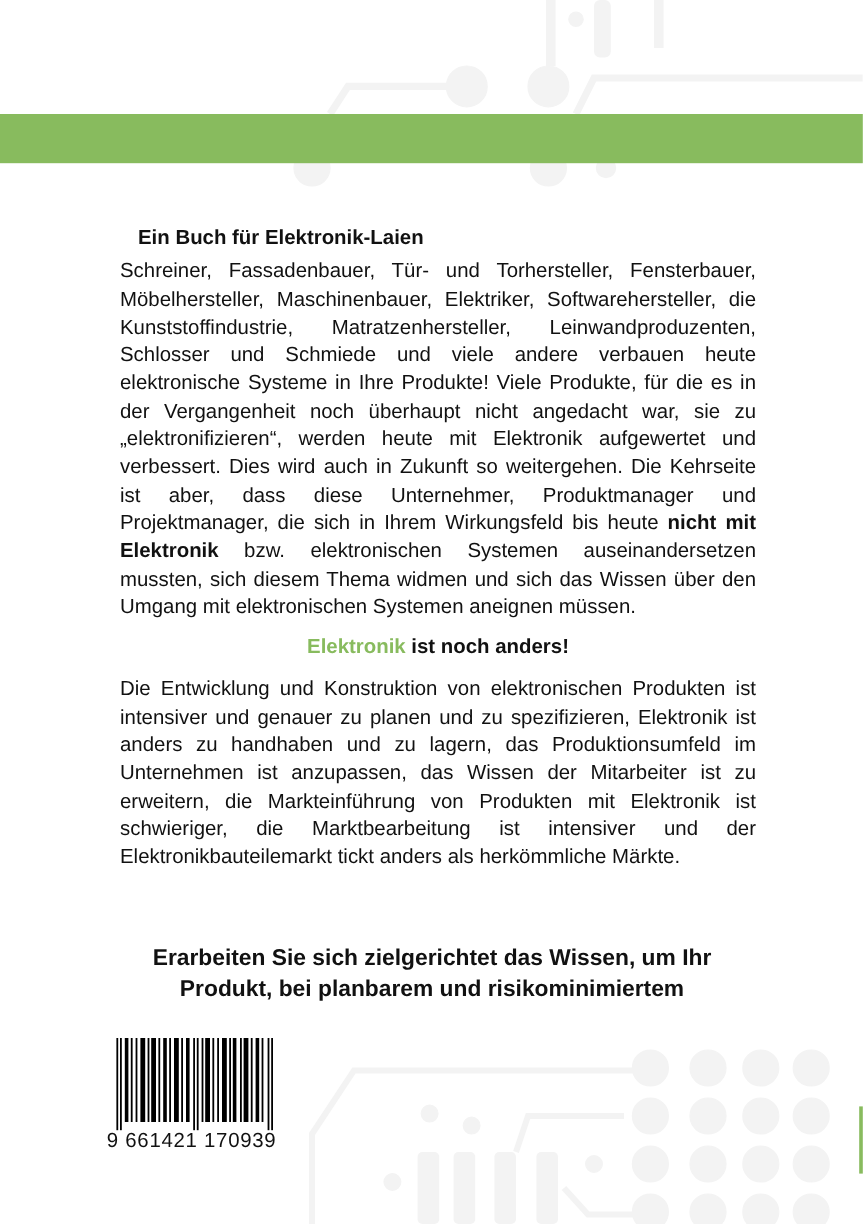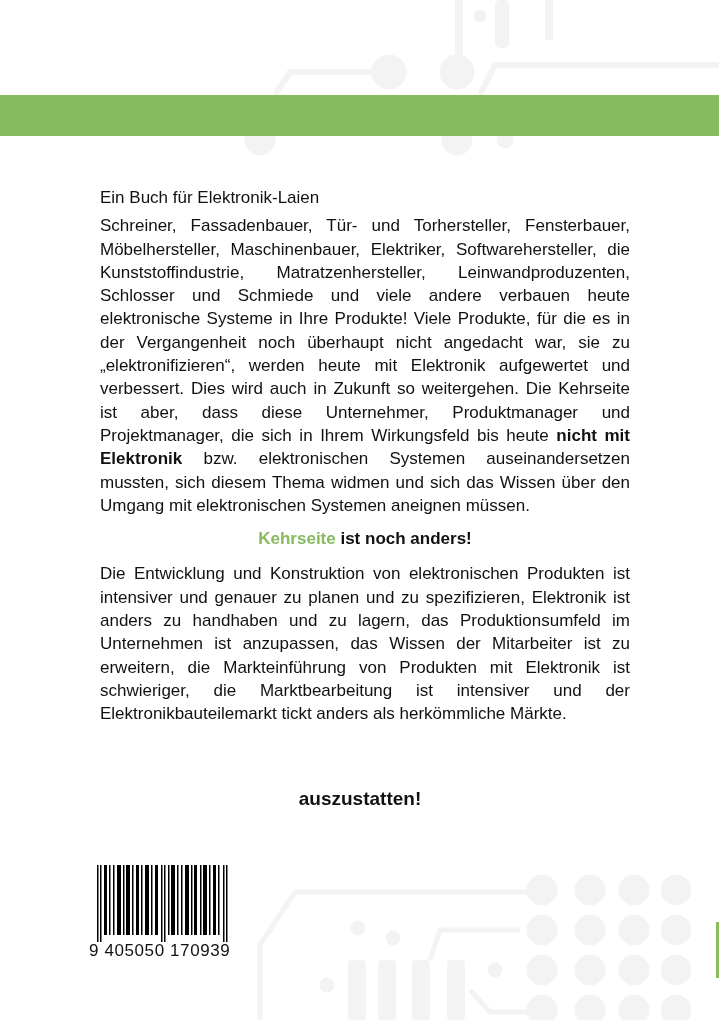--- a/index.html
+++ b/index.html
@@ -15,21 +15,21 @@
       background: #88bb5e; z-index: 1;
     }
     .edge-strip {
       position: absolute; left: 716px; top: 922px; width: 3px; height: 56px;
       background: #88bb5e; z-index: 1;
     }
     .content {
       position: absolute; left: 100px; top: 186px; width: 530px; z-index: 2;
       font-size: 17px; line-height: 23.3px;
     }
-    .heading { font-weight: normal; margin: 0 0 5px 0; }
+    .heading { font-weight: bold; margin: 0 0 5px 15px; }
     .para { text-align: justify; margin: 0; }
     .para b { font-weight: bold; }
     .center-line { text-align: center; font-weight: bold; margin: 10px 0 12px 0; }
     .accent { color: #88bb5e; }
     .closing {
       position: absolute; left: 100px; top: 786px; width: 520px; z-index: 2;
       text-align: center; font-weight: bold; font-size: 19px; line-height: 26px;
     }
     .barcode {
       position: absolute; left: 95px; top: 865px; width: 140px; height: 100px; z-index: 2;
@@ -90,26 +90,27 @@
       <circle cx="676" cy="1010" r="15"></circle>
   </g>
 </svg>
 
 <div class="green-bar"></div>
 <div class="edge-strip"></div>
 
 <div class="content">
   <p class="heading">Ein Buch für Elektronik-Laien</p>
   <p class="para"><span>Schreiner, Fassadenbauer, Tür- und Torhersteller, Fensterbauer, Möbelhersteller, Maschinenbauer, Elektriker, Softwarehersteller, die Kunststoffindustrie, Matratzenhersteller, Leinwandproduzenten, Schlosser und Schmiede und viele andere verbauen heute elektronische Systeme in Ihre Produkte! Viele Produkte, für die es in der Vergangenheit noch überhaupt nicht angedacht war, sie zu „elektronifizieren“, werden heute mit Elektronik aufgewertet und verbessert. Dies wird auch in Zukunft so weitergehen. Die Kehrseite ist aber, dass diese Unternehmer, Produktmanager und Projektmanager, die sich in Ihrem Wirkungsfeld bis heute </span><b>nicht mit Elektronik</b><span> bzw. elektronischen Systemen auseinandersetzen mussten, sich diesem Thema widmen und sich das Wissen über den Umgang mit elektronischen Systemen aneignen müssen.</span></p>
-  <p class="center-line"><span class="accent">Kehrseite</span><span> ist noch anders!</span></p>
+  <p class="center-line"><span class="accent">Elektronik</span><span> ist noch anders!</span></p>
   <p class="para">Die Entwicklung und Konstruktion von elektronischen Produkten ist intensiver und genauer zu planen und zu spezifizieren, Elektronik ist anders zu handhaben und zu lagern, das Produktionsumfeld im Unternehmen ist anzupassen, das Wissen der Mitarbeiter ist zu erweitern, die Markteinführung von Produkten mit Elektronik ist schwieriger, die Marktbearbeitung ist intensiver und der Elektronikbauteilemarkt tickt anders als herkömmliche Märkte.</p>
 </div>
 
 <div class="closing">
-  <div>auszustatten!</div>
+  <div>Erarbeiten Sie sich zielgerichtet das Wissen, um Ihr</div>
+  <div>Produkt, bei planbarem und risikominimiertem</div>
 </div>
 
 <div class="barcode">
   <svg class="barcode-bars" viewBox="0 0 140 77" xmlns="http://www.w3.org/2000/svg">
     <g fill="#000">
       <rect x="2" y="0" width="1.5" height="77"></rect>
         <rect x="5" y="0" width="1.5" height="77"></rect>
       <rect x="9" y="0" width="3" height="70"></rect>
         <rect x="14" y="0" width="1.5" height="70"></rect>
       <rect x="18" y="0" width="1.5" height="70"></rect>
@@ -133,14 +134,14 @@
       <rect x="99" y="0" width="3" height="70"></rect>
         <rect x="105" y="0" width="1.5" height="70"></rect>
       <rect x="108" y="0" width="4" height="70"></rect>
         <rect x="114" y="0" width="1.5" height="70"></rect>
       <rect x="118" y="0" width="3" height="70"></rect>
         <rect x="123" y="0" width="1.5" height="70"></rect>
       <rect x="128" y="0" width="1.5" height="77"></rect>
         <rect x="131" y="0" width="1.5" height="77"></rect>
     </g>
   </svg>
-  <div class="barcode-digits">9 405050 170939</div>
+  <div class="barcode-digits">9 661421 170939</div>
 </div>
 
 </body></html>

